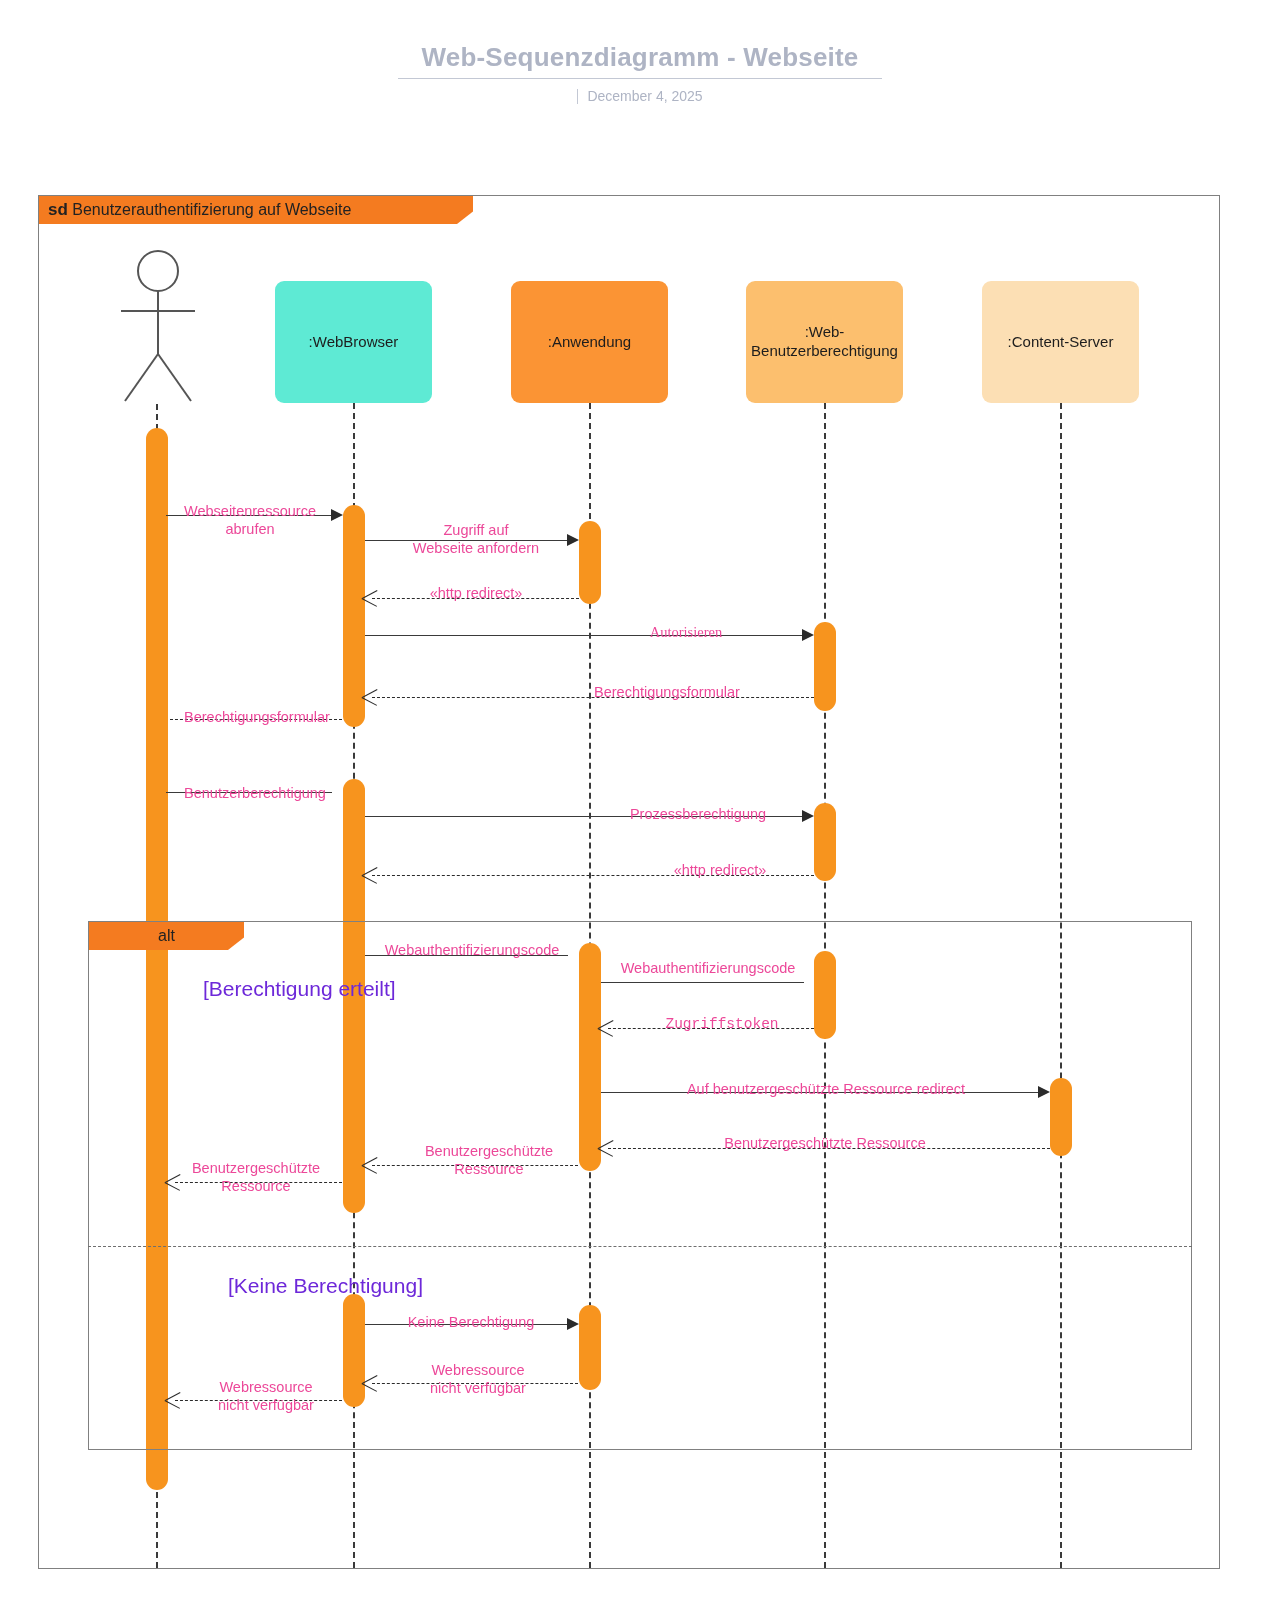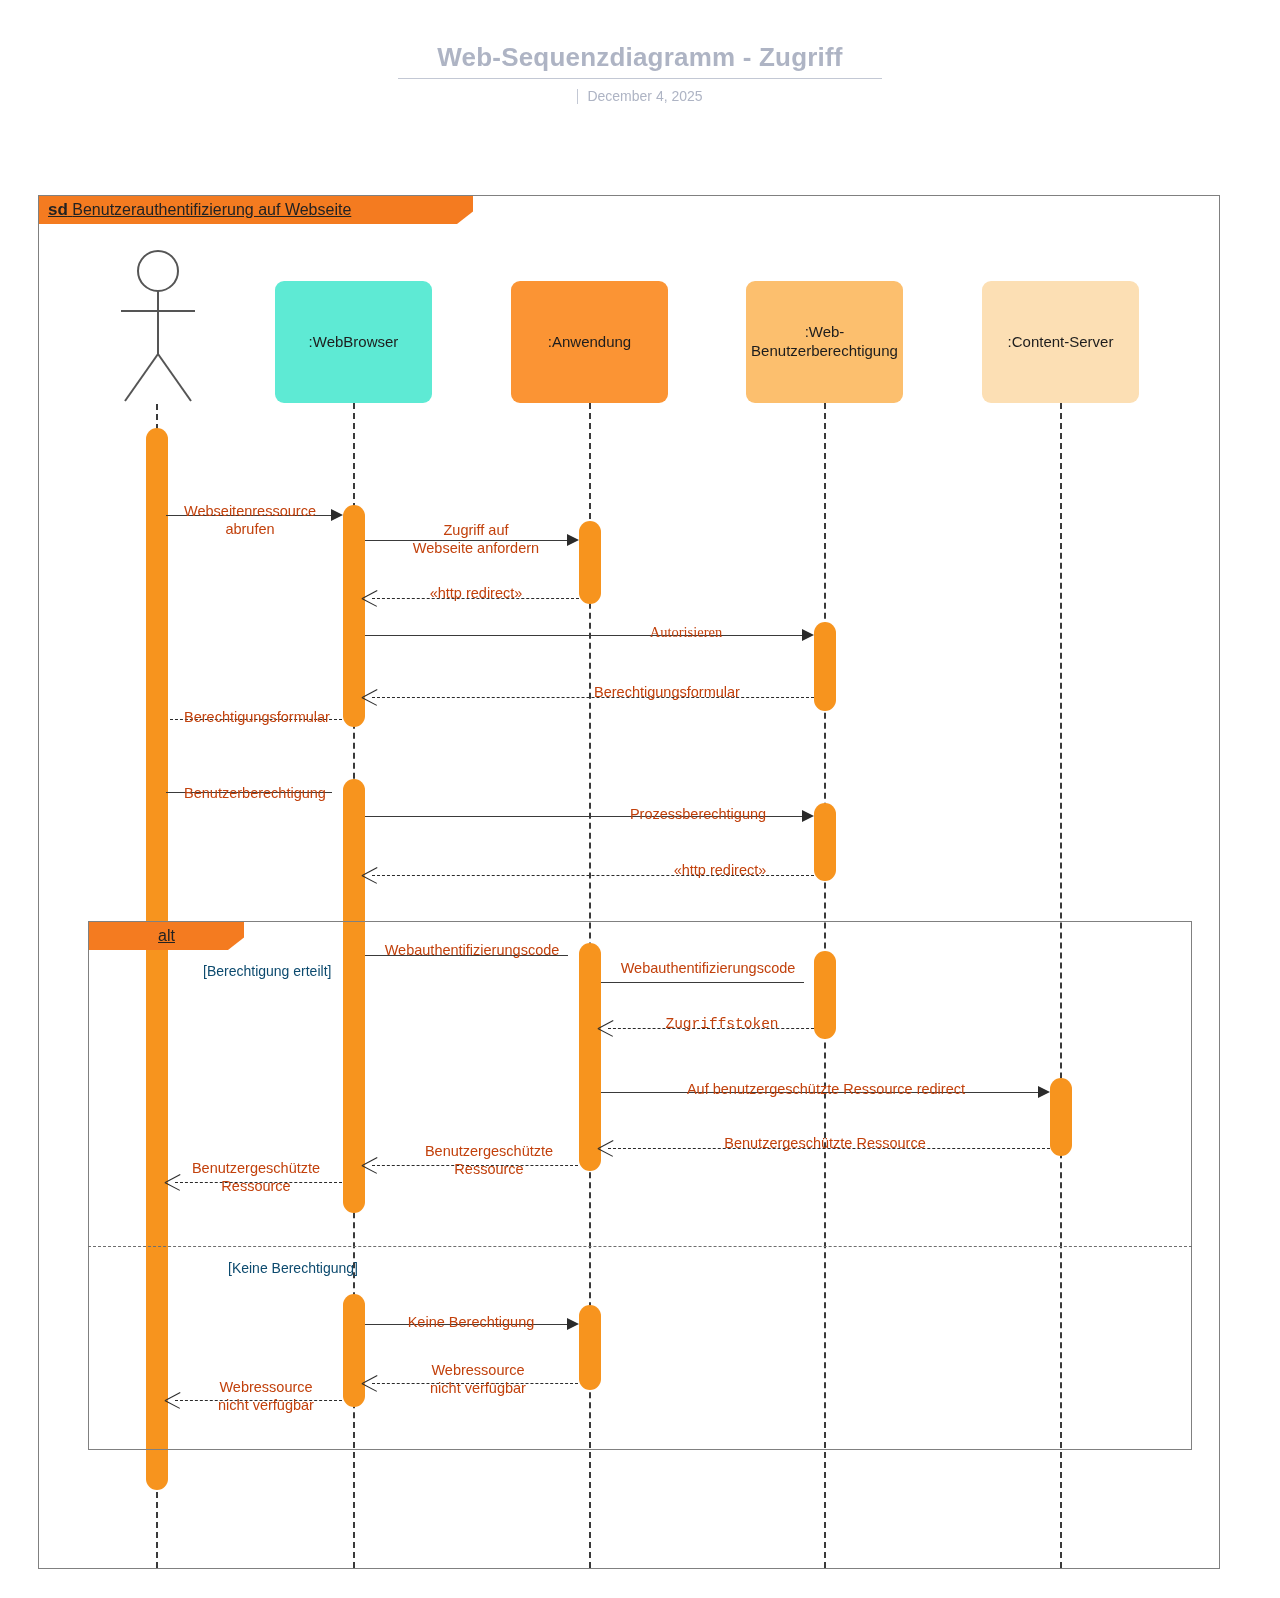--- a/index.html
+++ b/index.html
@@ -28,21 +28,20 @@
   #sd-frame{
     position:absolute;left:38px;top:195px;width:1182px;height:1374px;
     border:1px solid #808080;box-sizing:border-box;background:transparent;
   }
   .frag-tab{
     position:absolute;background:#f47b20;color:#222;
     font-size:16px;line-height:28px;height:28px;
     box-sizing:border-box;
     -webkit-clip-path:polygon(0 0,100% 0,100% 55%,calc(100% - 16px) 100%,0 100%);
     clip-path:polygon(0 0,100% 0,100% 55%,calc(100% - 16px) 100%,0 100%);
-    text-decoration:underline;
   }
   #sd-tab{left:0px;top:0px;width:434px;padding-left:9px;}
   #sd-tab b{font-size:17px;font-weight:bold;}
   #sd-tab span.tabtxt{font-weight:normal;}
   .pbox{
     position:absolute;border-radius:9px;
     display:flex;align-items:center;justify-content:center;text-align:center;
     font-size:15px;color:#1d1d1d;line-height:1.25;box-sizing:border-box;
   }
   .lifeline{
@@ -67,44 +66,44 @@
   
   .ah-open-l{width:15px;height:20px;}
   .ah-open-l:before,.ah-open-l:after{
     content:"";position:absolute;left:0;top:10px;width:17px;height:0;
     border-top:1.4px solid #2b2b2b;transform-origin:0 0;
   }
   .ah-open-l:before{transform:rotate(-28deg);}
   .ah-open-l:after{transform:rotate(28deg);}
 
   .msg-label{
-    position:absolute;font-size:14.5px;color:#c2410c;line-height:1.22;
+    position:absolute;font-size:14.5px;color:#ec4899;line-height:1.22;
     text-align:center;white-space:pre-line;background:transparent;
   }
   .msg-label.one{white-space:nowrap;}
 
   
   #alt-frame{
     position:absolute;left:88px;top:921px;width:1104px;height:529px;
     border:1px solid #808080;box-sizing:border-box;
   }
   #alt-tab{left:0px;top:0px;width:155px;text-align:center;}
   .alt-div{
     position:absolute;left:88px;width:1104px;height:0;
     border-top:1.3px dashed #6f6f6f;
   }
   .guard{
-    position:absolute;font-size:14px;color:#0c4a6e;white-space:nowrap;
+    position:absolute;font-size:21px;color:#6d28d9;white-space:nowrap;margin-top:14px;
   }
 </style>
 </head>
 <body>
 
 <div id="doc-header">
-  <div id="doc-title">Web-Sequenzdiagramm - Zugriff</div>
+  <div id="doc-title">Web-Sequenzdiagramm - Webseite</div>
   <div id="title-rule"></div>
   <div id="doc-date-wrap">
     <span id="date-tick"></span><span>December 4, 2025</span>
   </div>
 </div>
 
 <div id="sd-frame">
   <div class="frag-tab" id="sd-tab">
     <b>sd</b>
     <span class="tabtxt">Benutzerauthentifizierung auf Webseite</span>

